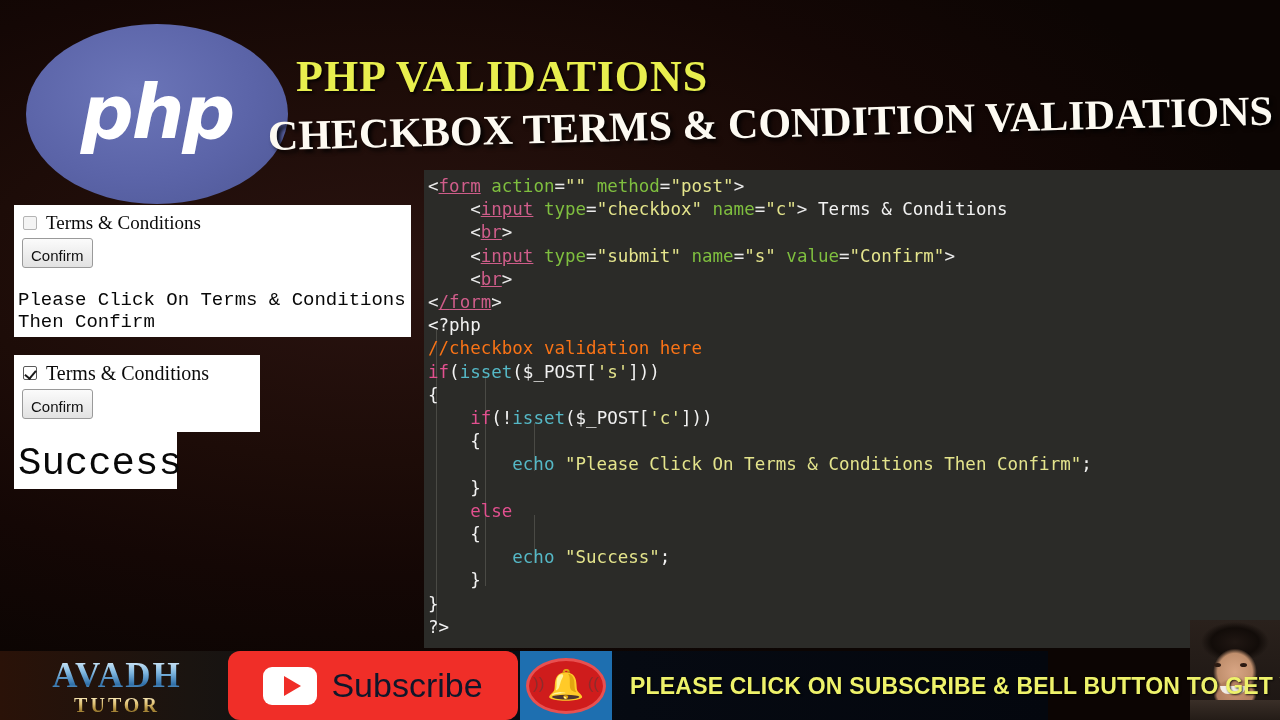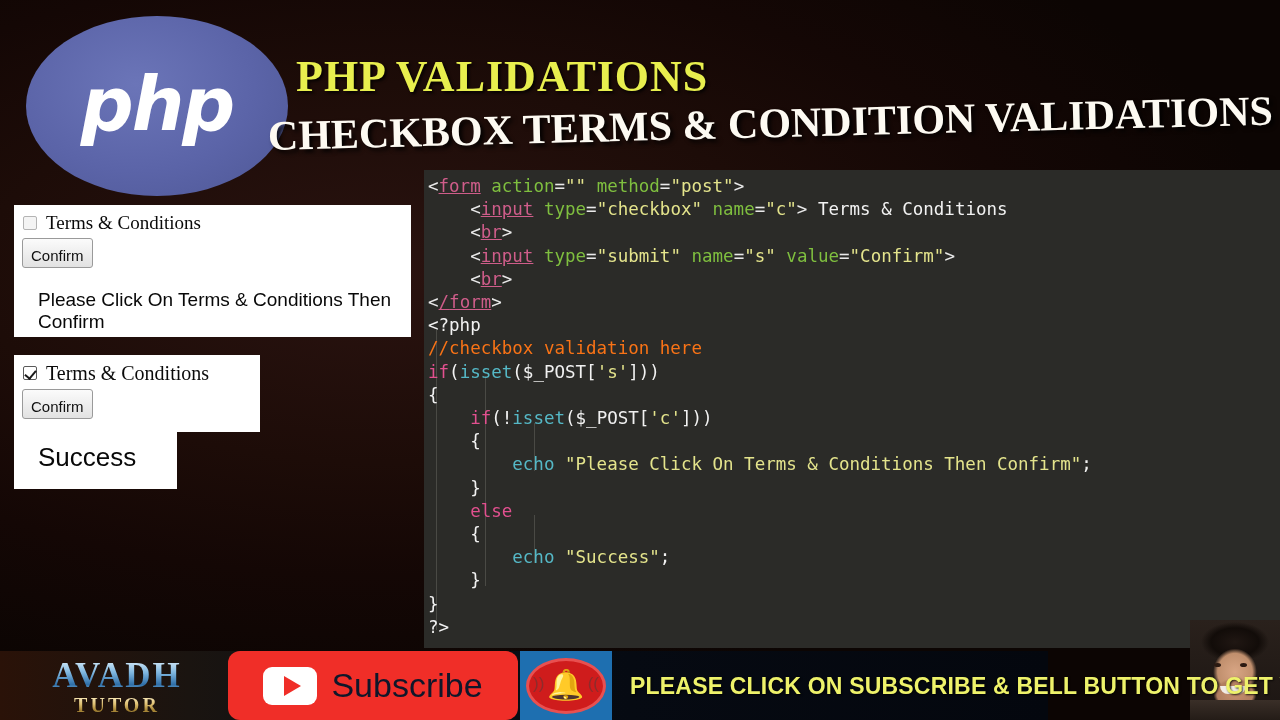--- a/index.html
+++ b/index.html
@@ -16,21 +16,21 @@
     height: 720px;
     background:
       radial-gradient(ellipse 900px 420px at 30% 38%, #2a1310 0%, #1d0c08 45%, #140705 72%, #0c0503 100%),
       #0d0503;
     overflow: hidden;
   }
 
   
   .php-logo {
     position: absolute;
-    left: 26px; top: 16px;
+    left: 26px; top: 24px;
     width: 262px; height: 180px;
     border-radius: 50%;
     background: radial-gradient(ellipse at 42% 38%, #6b75b8 0%, #5b64a8 55%, #4e5795 100%);
     display: flex; align-items: center; justify-content: center;
   }
   .php-logo .wordmark {
     font-family: "DejaVu Sans", sans-serif;
     font-style: italic;
     font-weight: 700;
     font-size: 74px;
@@ -117,27 +117,27 @@
     font-family: "Liberation Sans", sans-serif;
     font-size: 15px;
     color: #101010;
     background: linear-gradient(#fbfbfb, #e2e2e2);
     border: 1px solid #9a9a9a;
     border-radius: 3px;
     display: inline-block;
     cursor: default;
   }
   .out-msg {
-    font-family: Liberation Sans, sans-serif;
+    font-family: Liberation Mono, monospace;
     font-size: 19px;
     color: #080808;
-    padding-left: 24px;
+    padding-left: 4px;
   }
   #output-panel-1 .out-msg { padding-top: 17px; }
-  #output-panel-3 .out-msg { font-size: 26px; padding-top: 10px; }
+  #output-panel-3 .out-msg { font-size: 39px; padding-top: 10px; }
 
   
   #code-panel {
     position: absolute;
     left: 424px; top: 170px;
     width: 856px; height: 478px;
     background: #2b2b28;
     overflow: hidden;
   }
   #code-panel pre {

